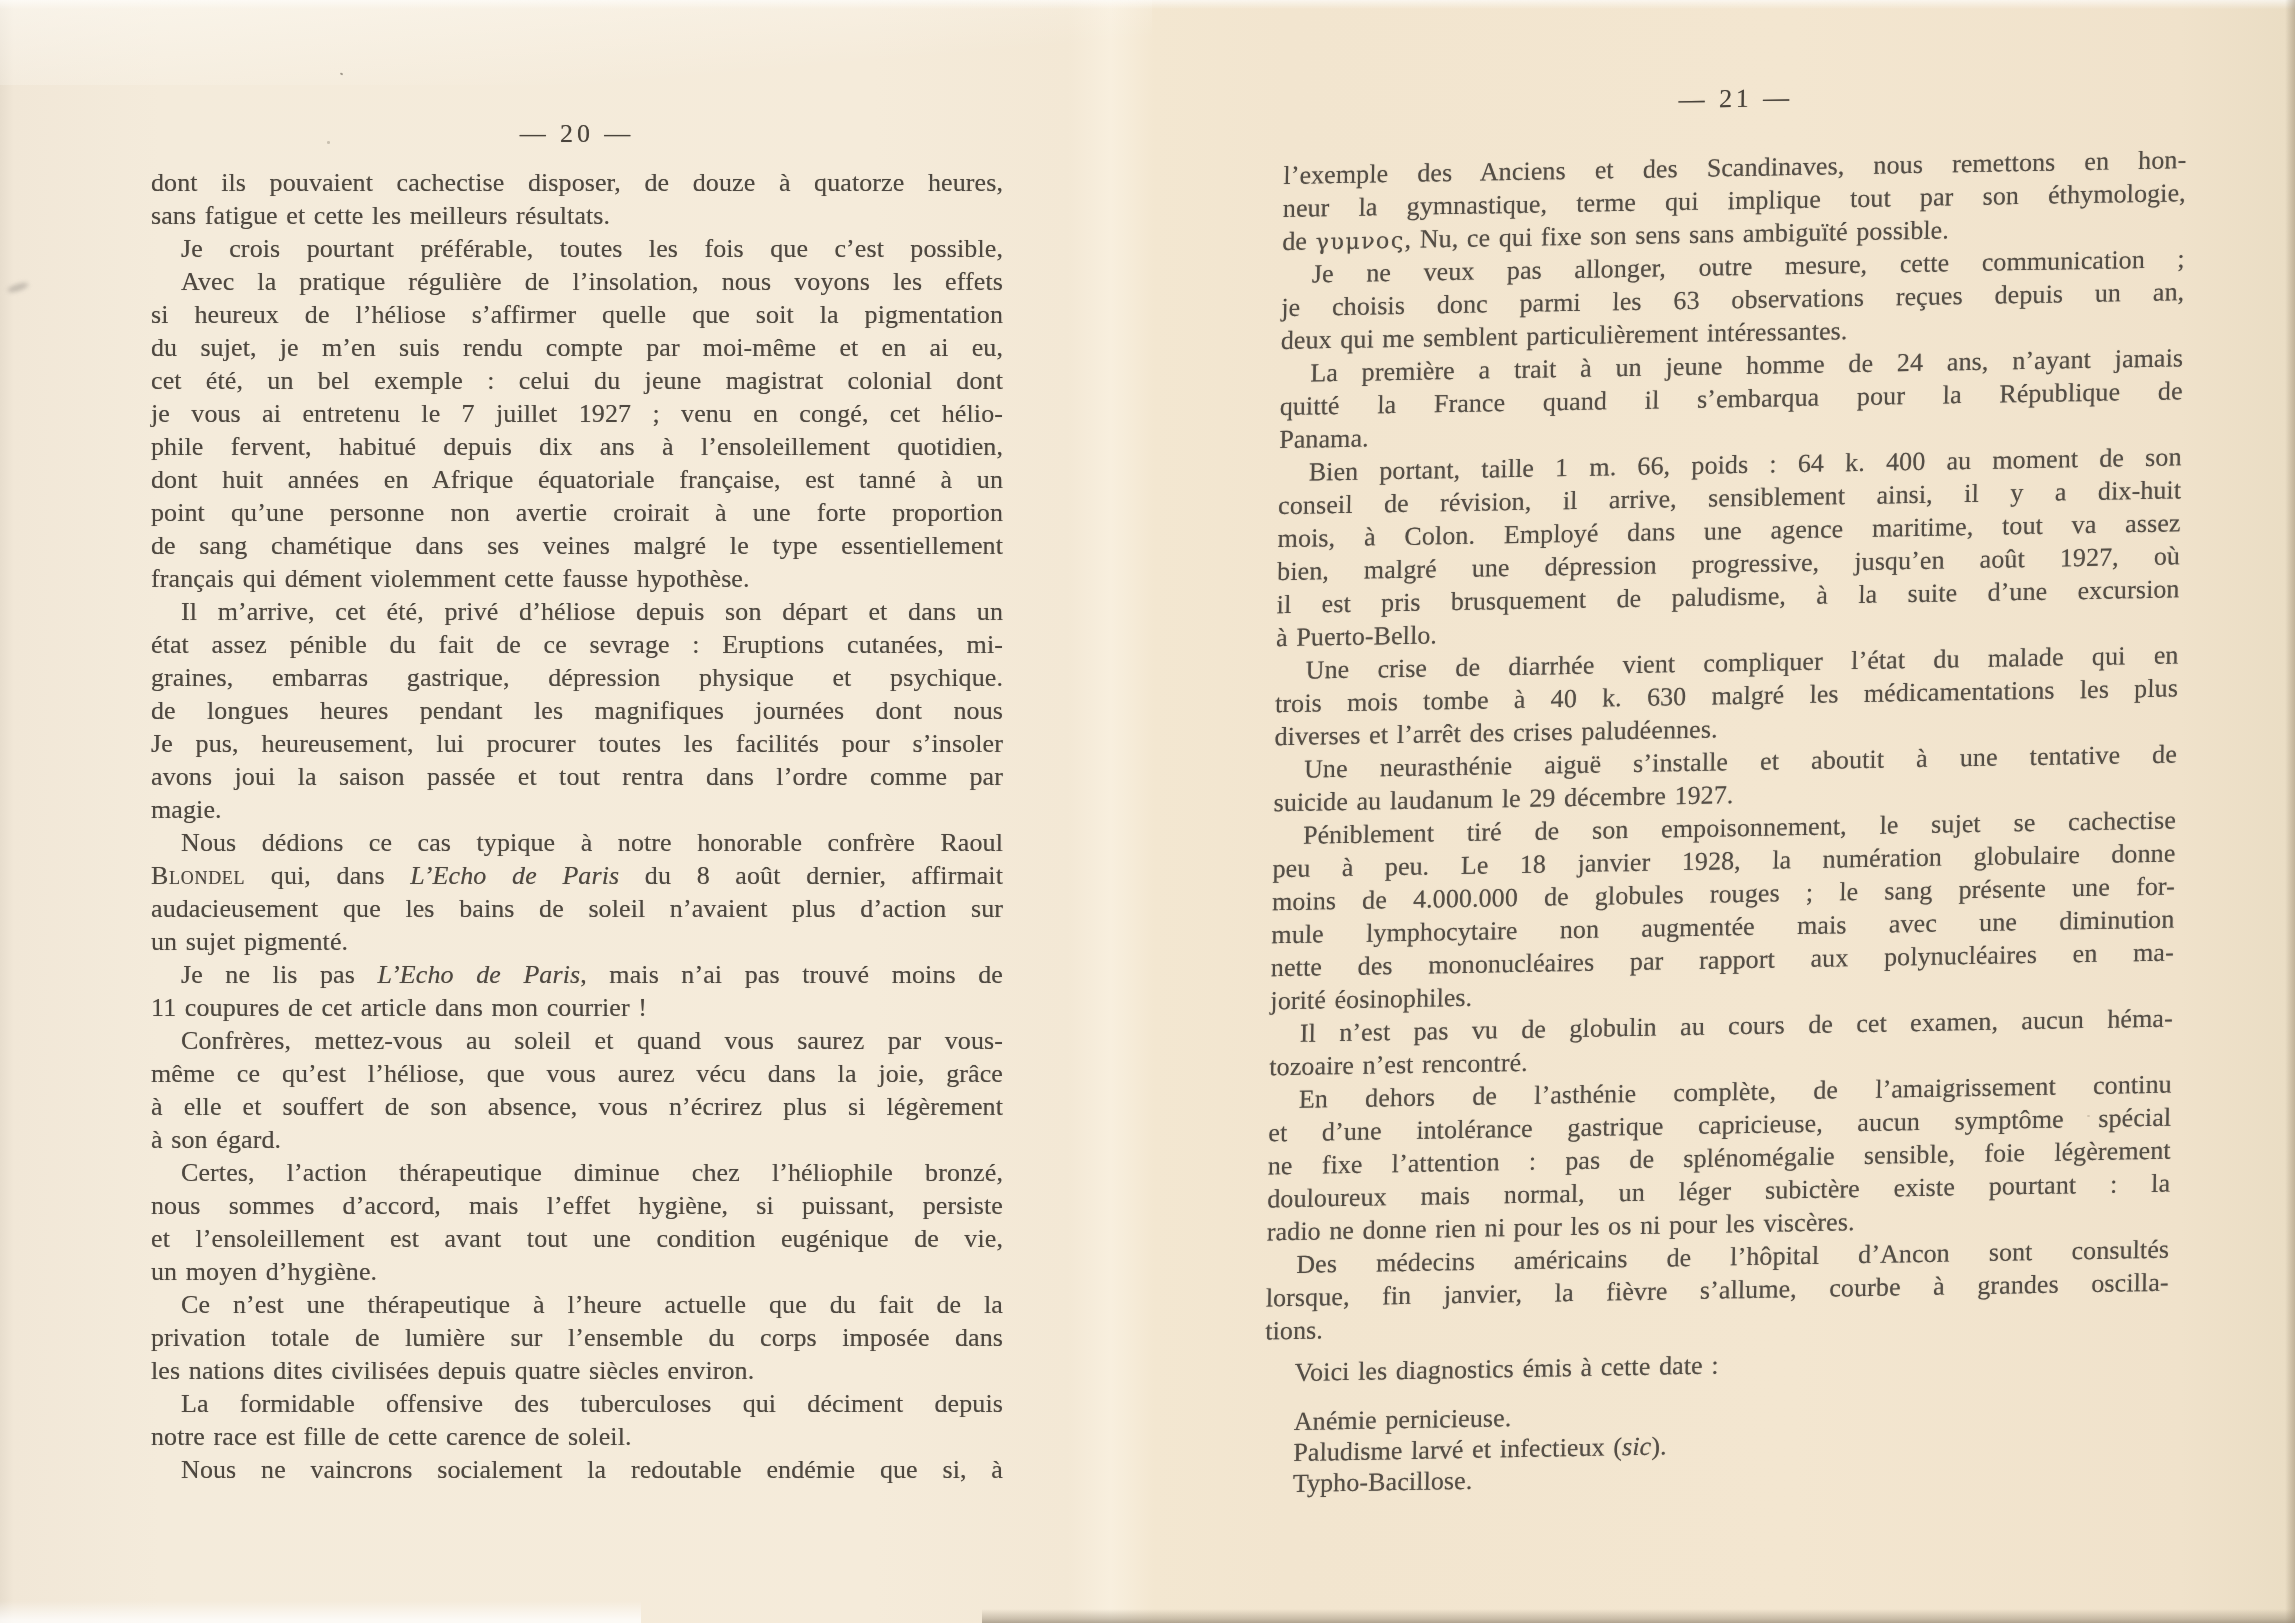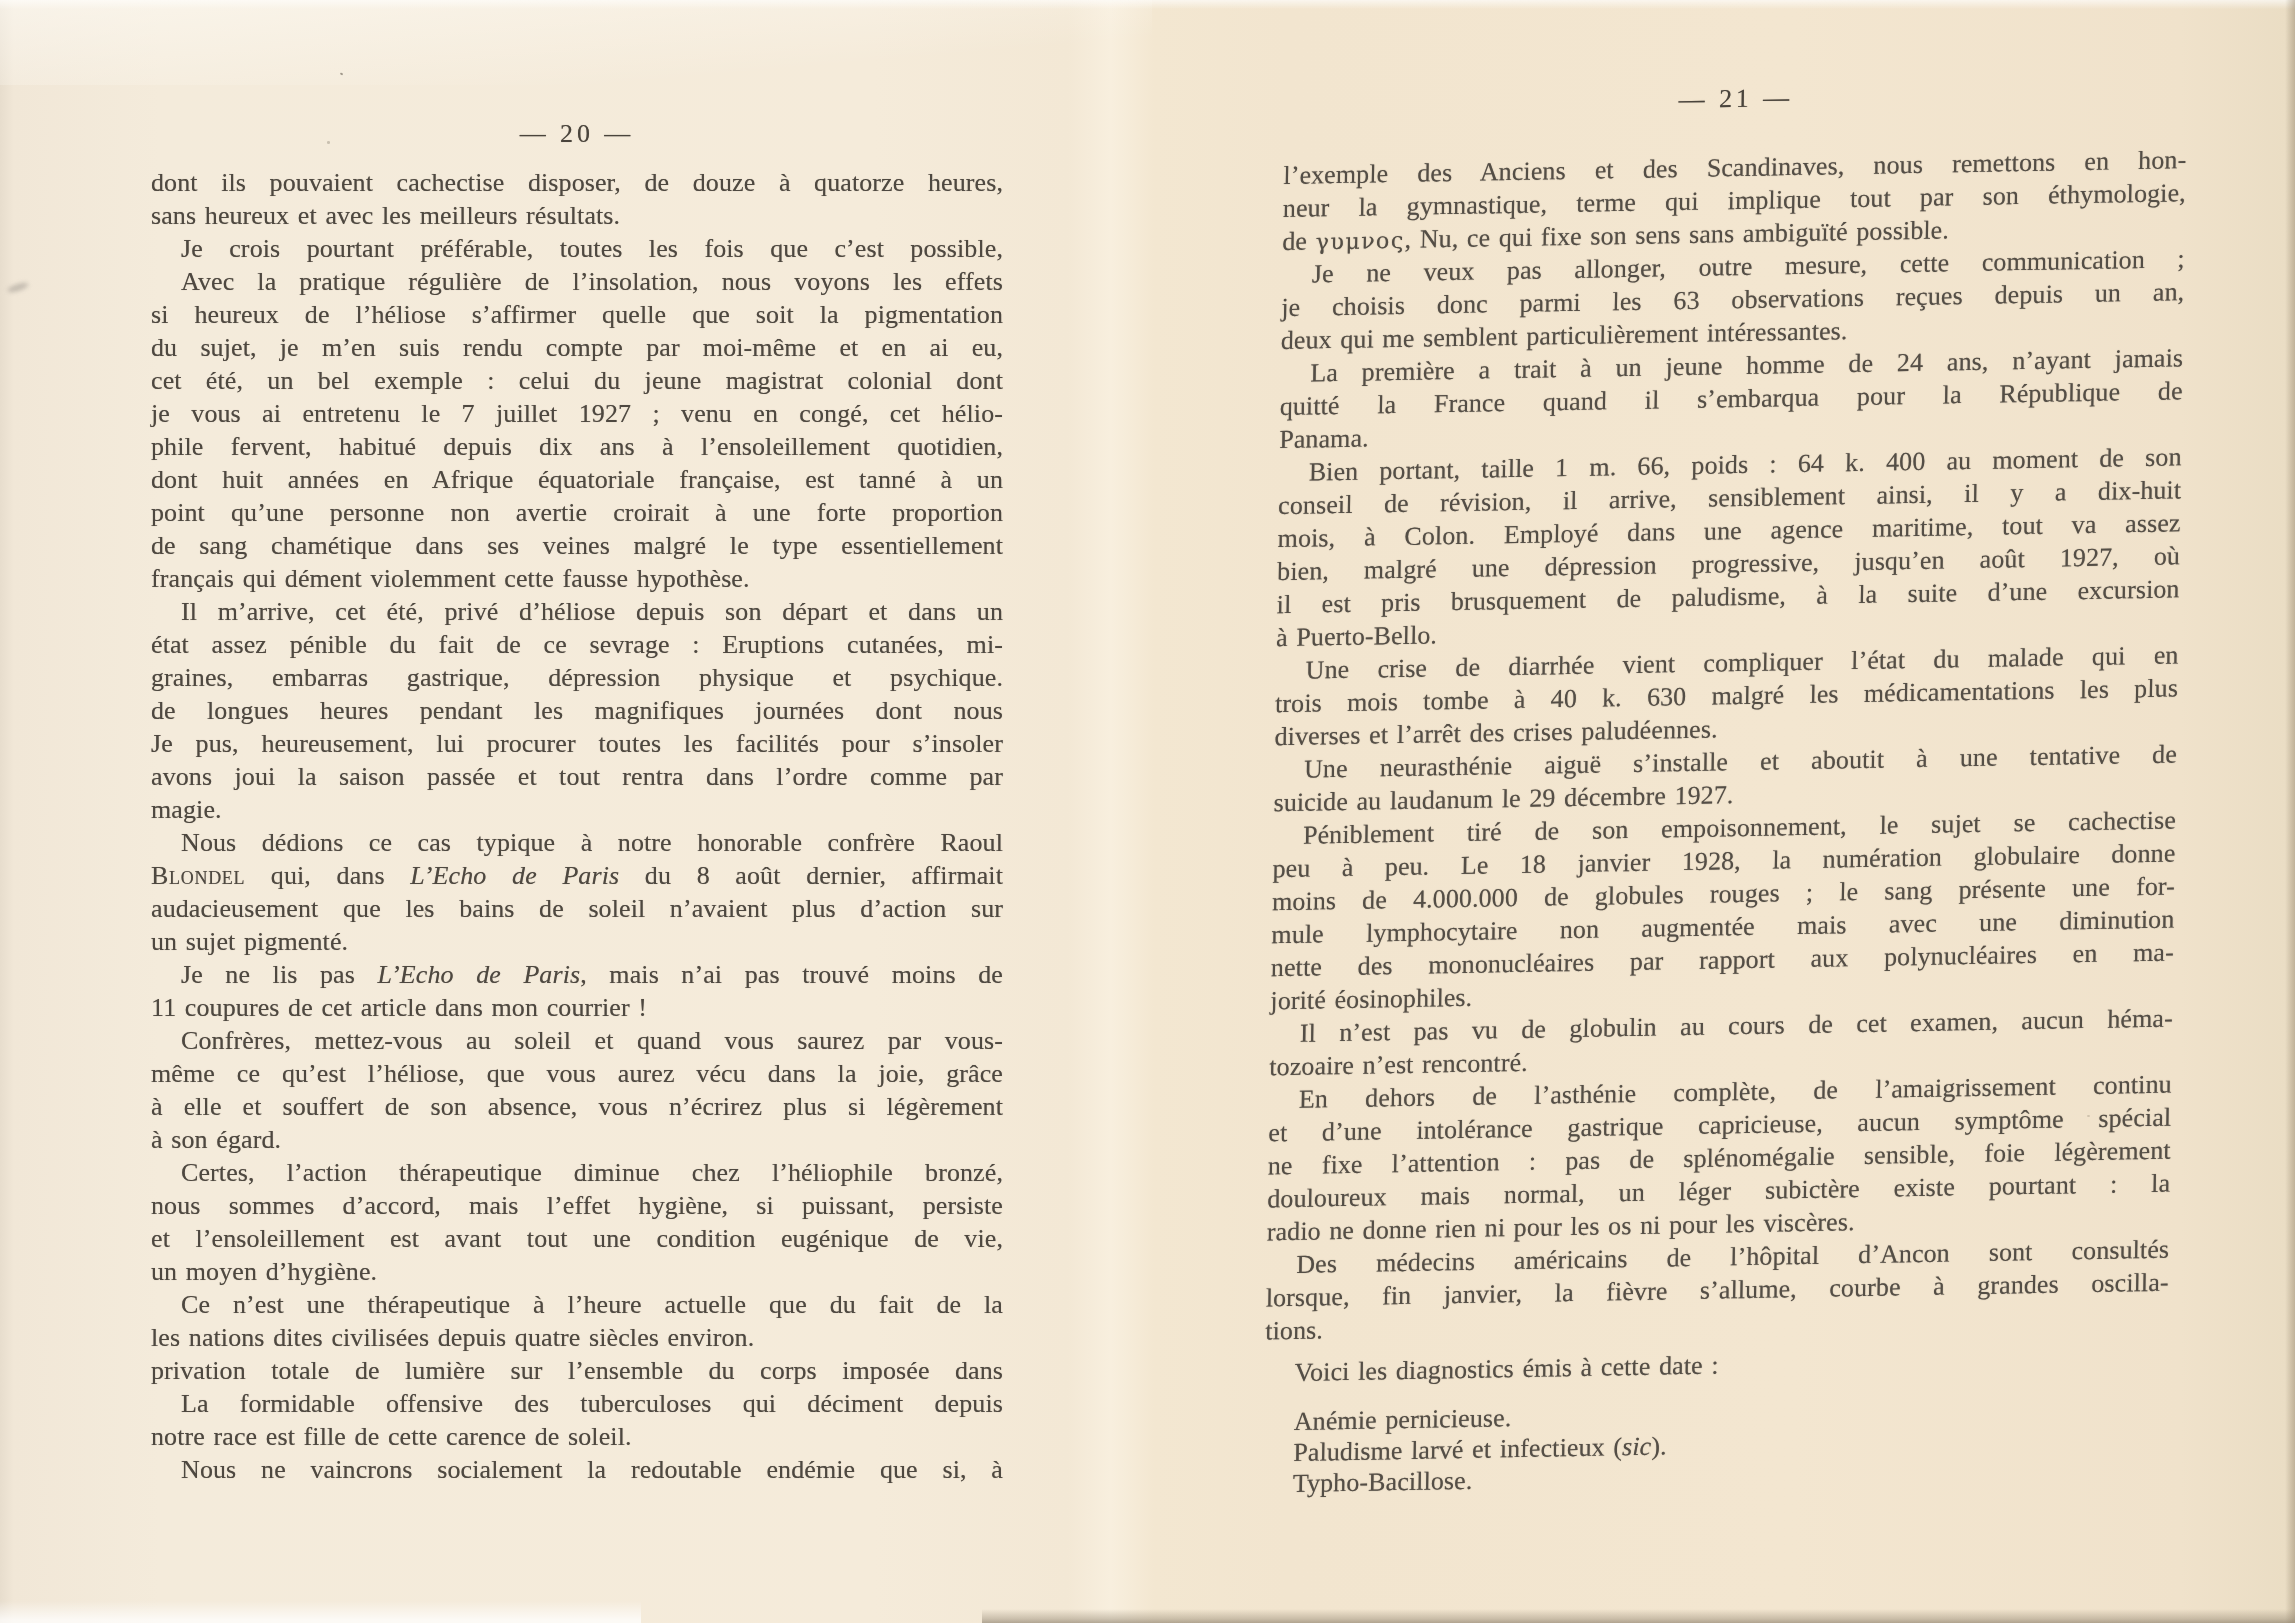--- a/index.html
+++ b/index.html
@@ -102,21 +102,21 @@
   <div class="speck s2"></div>
   <div class="speck s3"></div>
   <div class="speck s4"></div>
   <div class="speck s5"></div>
 
   <section class="page page-left">
     <div class="pg-header">— 20 —</div>
     <div class="text-block" id="left-block">
         <div class="para">
           <div class="line just">dont ils pouvaient cachectise disposer, de douze à quatorze heures,</div>
-          <div class="line last">sans heureux et avec les meilleurs résultats.</div>
+          <div class="line last">sans fatigue et cette les meilleurs résultats.</div>
         </div>
         <div class="para">
           <div class="line just ind">Je crois pourtant préférable, toutes les fois que c’est possible,</div>
         </div>
         <div class="para">
           <div class="line just ind">Avec la pratique régulière de l’insolation, nous voyons les effets</div>
           <div class="line just">si heureux de l’héliose s’affirmer quelle que soit la pigmentation</div>
           <div class="line just">du sujet, je m’en suis rendu compte par moi-même et en ai eu,</div>
           <div class="line just">cet été, un bel exemple : celui du jeune magistrat colonial dont</div>
           <div class="line just">je vous ai entretenu le 7 juillet 1927 ; venu en congé, cet hélio-</div>
@@ -152,22 +152,22 @@
           <div class="line last">à son égard.</div>
         </div>
         <div class="para">
           <div class="line just ind">Certes, l’action thérapeutique diminue chez l’héliophile bronzé,</div>
           <div class="line just">nous sommes d’accord, mais l’effet hygiène, si puissant, persiste</div>
           <div class="line just">et l’ensoleillement est avant tout une condition eugénique de vie,</div>
           <div class="line last">un moyen d’hygiène.</div>
         </div>
         <div class="para">
           <div class="line just ind">Ce n’est une thérapeutique à l’heure actuelle que du fait de la</div>
+          <div class="line just">privation totale de lumière sur l’ensemble du corps imposée dans</div>
           <div class="line last">les nations dites civilisées depuis quatre siècles environ.</div>
-          <div class="line just">privation totale de lumière sur l’ensemble du corps imposée dans</div>
         </div>
         <div class="para">
           <div class="line just ind">La formidable offensive des tuberculoses qui déciment depuis</div>
           <div class="line last">notre race est fille de cette carence de soleil.</div>
         </div>
         <div class="para">
           <div class="line just ind">Nous ne vaincrons socialement la redoutable endémie que si, à</div>
         </div>
       </div>
   </section>

